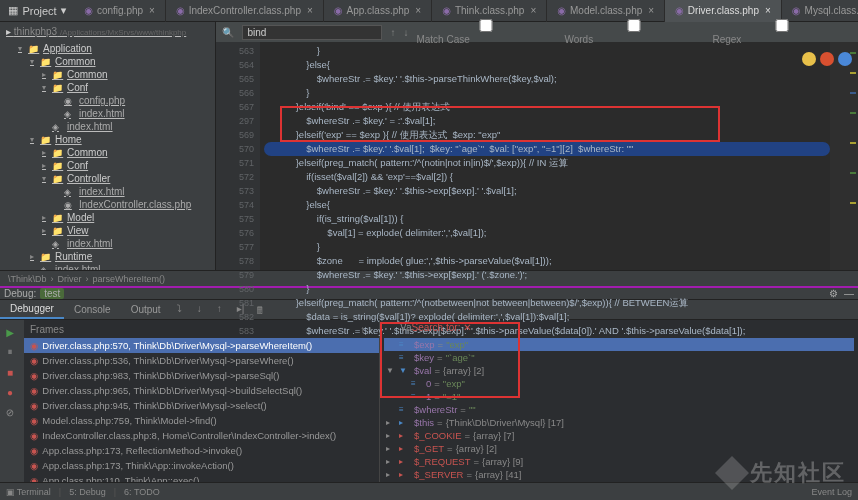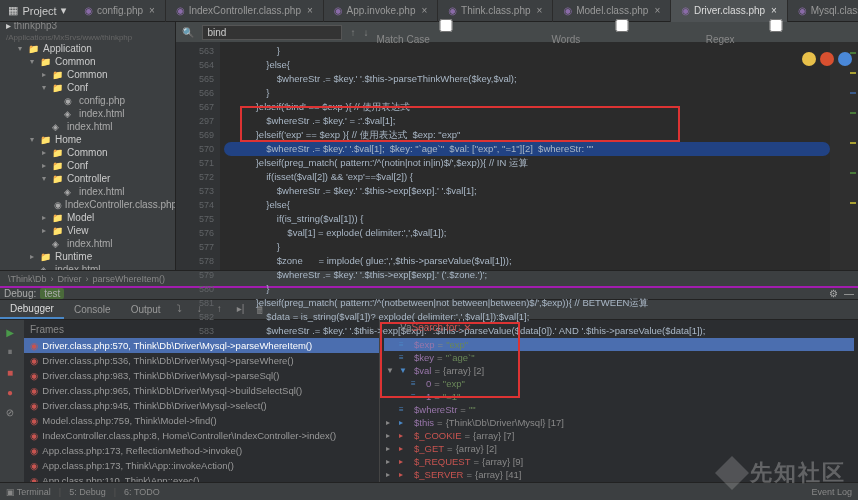--- a/index.html
+++ b/index.html
@@ -4,21 +4,21 @@
 <style>
 * { margin:0; padding:0; box-sizing:border-box; font-family:-apple-system,'Segoe UI',sans-serif; }
 body { width:858px; height:500px; background:#2b2d30; color:#bbb; font-size:11px; overflow:hidden; position:relative; }
 .topbar { height:22px; background:#3c3f41; display:flex; align-items:center; border-bottom:1px solid #222; }
 .topbar .proj { padding:0 8px; font-size:11px; color:#ccc; display:flex; align-items:center; gap:4px; }
 .topbar .spc { flex:1; }
 .tab { height:22px; padding:0 10px; display:flex; align-items:center; gap:4px; color:#999; font-size:10px; border-right:1px solid #2b2b2b; cursor:pointer; }
 .tab.active { background:#4e5254; color:#ddd; }
 .tab .close { font-size:10px; margin-left:2px; }
 .main { display:flex; height:248px; }
-.sidebar { width:176px; background:#3c3f41; border-right:1px solid #222; font-size:10px; overflow:hidden; }
+.sidebar { width:216px; background:#3c3f41; border-right:1px solid #222; font-size:10px; overflow:hidden;text-decoration:underline; }
 .sidebar-hdr { height:18px; padding:2px 6px; font-size:10px; color:#888; display:flex; align-items:center; justify-content:space-between; }
 .tree { padding:2px 0; }
 .tree-item { padding:1px 0 1px 4px; display:flex; align-items:center; color:#aaa; cursor:pointer; white-space:nowrap; }
 .tree-item .chev { width:10px; color:#888; font-size:8px; }
 .tree-item .icon { width:12px; margin-right:3px; font-size:9px; }
 .indent1{padding-left:18px}.indent2{padding-left:30px}.indent3{padding-left:42px}.indent4{padding-left:54px}
 .dir{color:#ccc}.php{color:#aaa}
 .editor { flex:1; display:flex; background:#2b2b2b; position:relative; }
 .searchbar { position:absolute; top:0; left:0; right:0; height:20px; background:#45494a; display:flex; align-items:center; padding:0 6px; gap:8px; font-size:10px; z-index:5; }
 .searchbar input { background:#333; border:1px solid #555; color:#ccc; font-size:10px; padding:1px 4px; width:140px; }
@@ -82,21 +82,21 @@
         <span>config.php</span>
         <span class="close">×</span>
       </div>
       <div class="tab">
         <span style="color:#8a6ba8">◉</span>
         <span>IndexController.class.php</span>
         <span class="close">×</span>
       </div>
       <div class="tab">
         <span style="color:#8a6ba8">◉</span>
-        <span>App.invoke.php</span>
+        <span>App.class.php</span>
         <span class="close">×</span>
       </div>
       <div class="tab">
         <span style="color:#8a6ba8">◉</span>
         <span>Think.class.php</span>
         <span class="close">×</span>
       </div>
       <div class="tab">
         <span style="color:#8a6ba8">◉</span>
         <span>Model.class.php</span>

